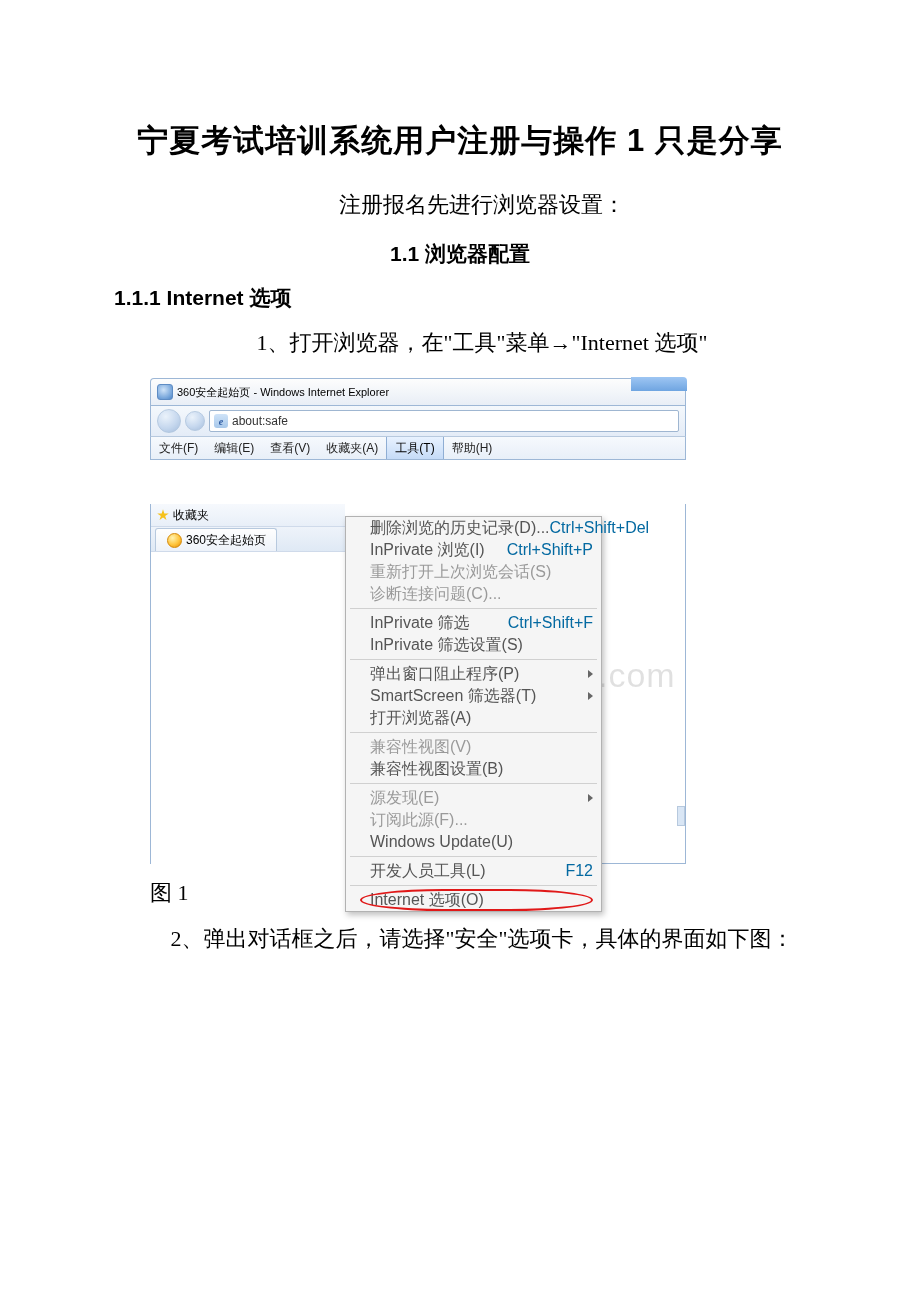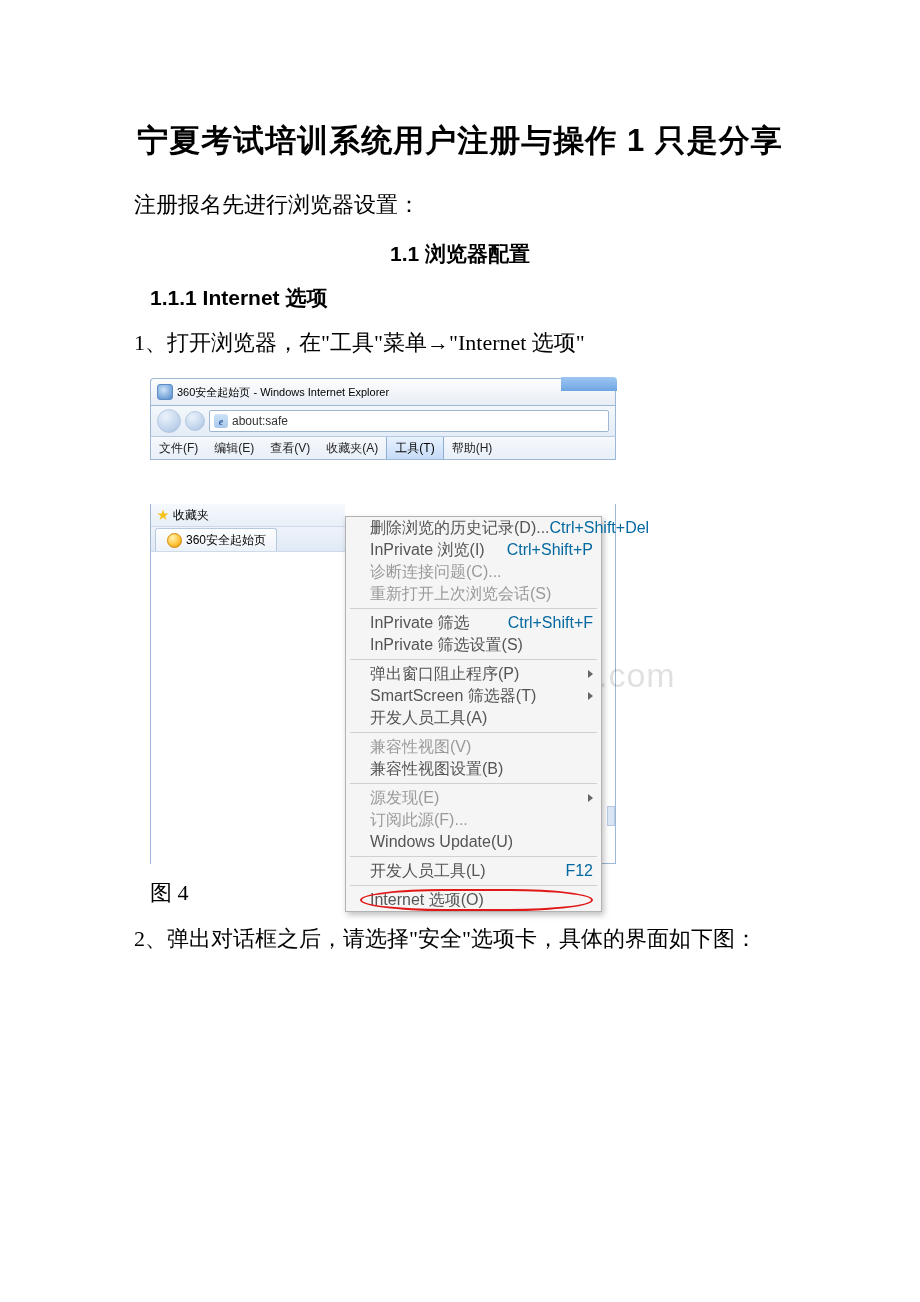--- a/index.html
+++ b/index.html
@@ -17,45 +17,46 @@
     font-size: 31px;
     text-align: center;
     margin: 0 0 26px 0;
     letter-spacing: 1px;
   }
   .para {
     font-size: 22px;
     line-height: 1.55;
     margin: 0 0 18px 0;
     text-indent: 2em;
+    text-align: center;
   }
   .para.noindent { text-indent: 0; }
   .h2 {
     font-family: "SimHei", "Heiti SC", sans-serif;
     font-weight: bold;
     font-size: 21px;
     text-align: center;
     margin: 6px 0 16px 0;
   }
   .h3 {
     font-family: "SimHei", "Heiti SC", sans-serif;
     font-weight: bold;
     font-size: 21px;
-    margin: 4px 0 14px 60px;
+    margin: 4px 0 14px 24px;
   }
   .caption {
     font-size: 22px;
     margin: 14px 0 14px 60px;
   }
 
   
   .shot-wrap {
     margin-left: 60px;
     position: relative;
-    width: 466px;
+    width: 536px;
     font-family: "Microsoft YaHei", Tahoma, Arial, sans-serif;
   }
   .titlebar {
     height: 26px;
     background: linear-gradient(to bottom, #fdfdfd, #e8eef6);
     border: 1px solid #9db7d6;
     border-bottom: none;
     border-top-left-radius: 4px;
     border-top-right-radius: 4px;
     display: flex;
@@ -321,24 +322,24 @@
 
           <div class="row">
             <span class="lbl">删除浏览的历史记录(D)...</span>
             <span class="sc">Ctrl+Shift+Del</span>
           </div>
           <div class="row">
             <span class="lbl">InPrivate 浏览(I)</span>
             <span class="sc">Ctrl+Shift+P</span>
           </div>
           <div class="row dim">
+            <span class="lbl">重新打开上次浏览会话(S)</span>
+          </div>
+          <div class="row dim">
             <span class="lbl">诊断连接问题(C)...</span>
-          </div>
-          <div class="row dim">
-            <span class="lbl">重新打开上次浏览会话(S)</span>
           </div>
           <div class="sep"></div>
 
           <div class="row">
             <span class="lbl">InPrivate 筛选</span>
             <span class="sc">Ctrl+Shift+F</span>
           </div>
           <div class="row">
             <span class="lbl">InPrivate 筛选设置(S)</span>
           </div>
@@ -346,21 +347,21 @@
 
           <div class="row">
             <span class="lbl">弹出窗口阻止程序(P)</span>
             <span class="arr"></span>
           </div>
           <div class="row">
             <span class="lbl">SmartScreen 筛选器(T)</span>
             <span class="arr"></span>
           </div>
           <div class="row">
-            <span class="lbl">开发人员工具(A)</span>
+            <span class="lbl">打开浏览器(A)</span>
           </div>
           <div class="sep"></div>
 
           <div class="row dim">
             <span class="lbl">兼容性视图(V)</span>
           </div>
           <div class="row">
             <span class="lbl">兼容性视图设置(B)</span>
           </div>
           <div class="sep"></div>
@@ -386,17 +387,17 @@
           <div class="row sel">
             <span class="lbl">Internet 选项(O)</span>
           </div>
         </div>
 
         <div class="right-stub"></div>
       </div>
     </div>
   </div>
 
-  <div class="caption">图 4</div>
+  <div class="caption">图 1</div>
 
   <p class="para" style="text-indent:2em;">2、弹出对话框之后，请选择"安全"选项卡，具体的界面如下图：</p>
 
 </div>
 
 </body></html>

